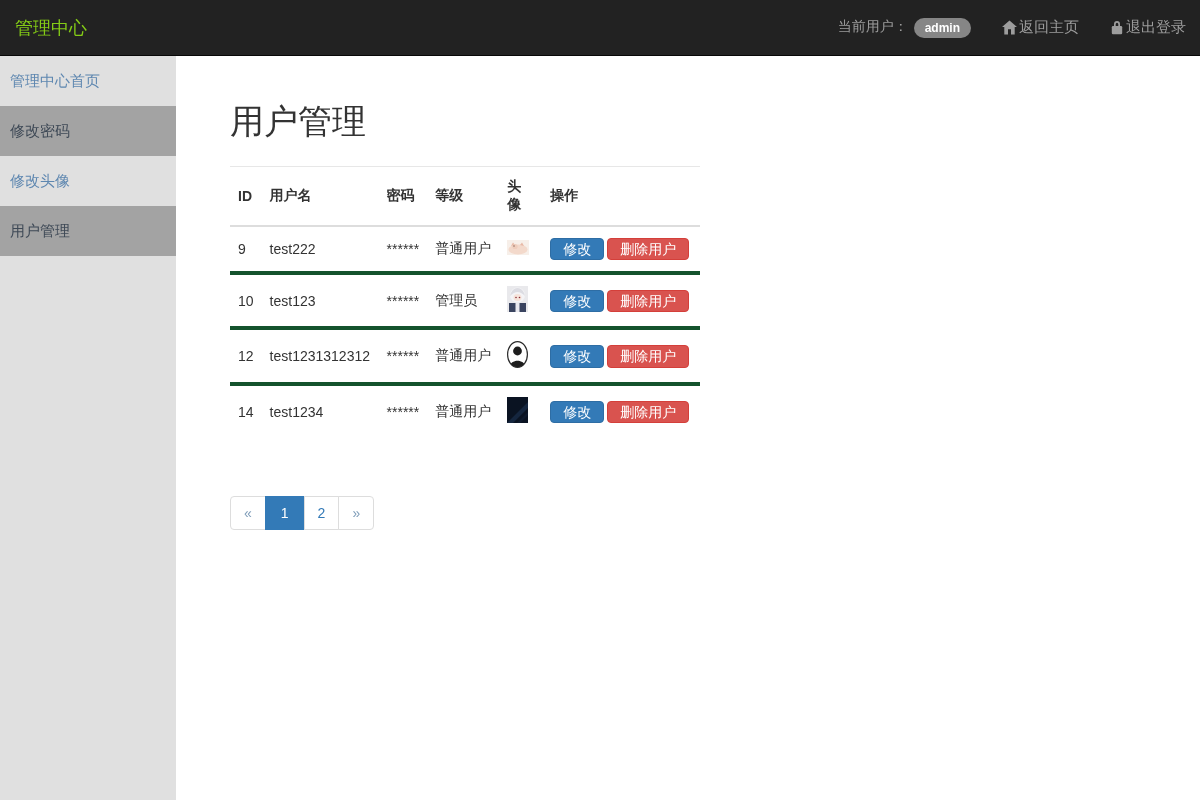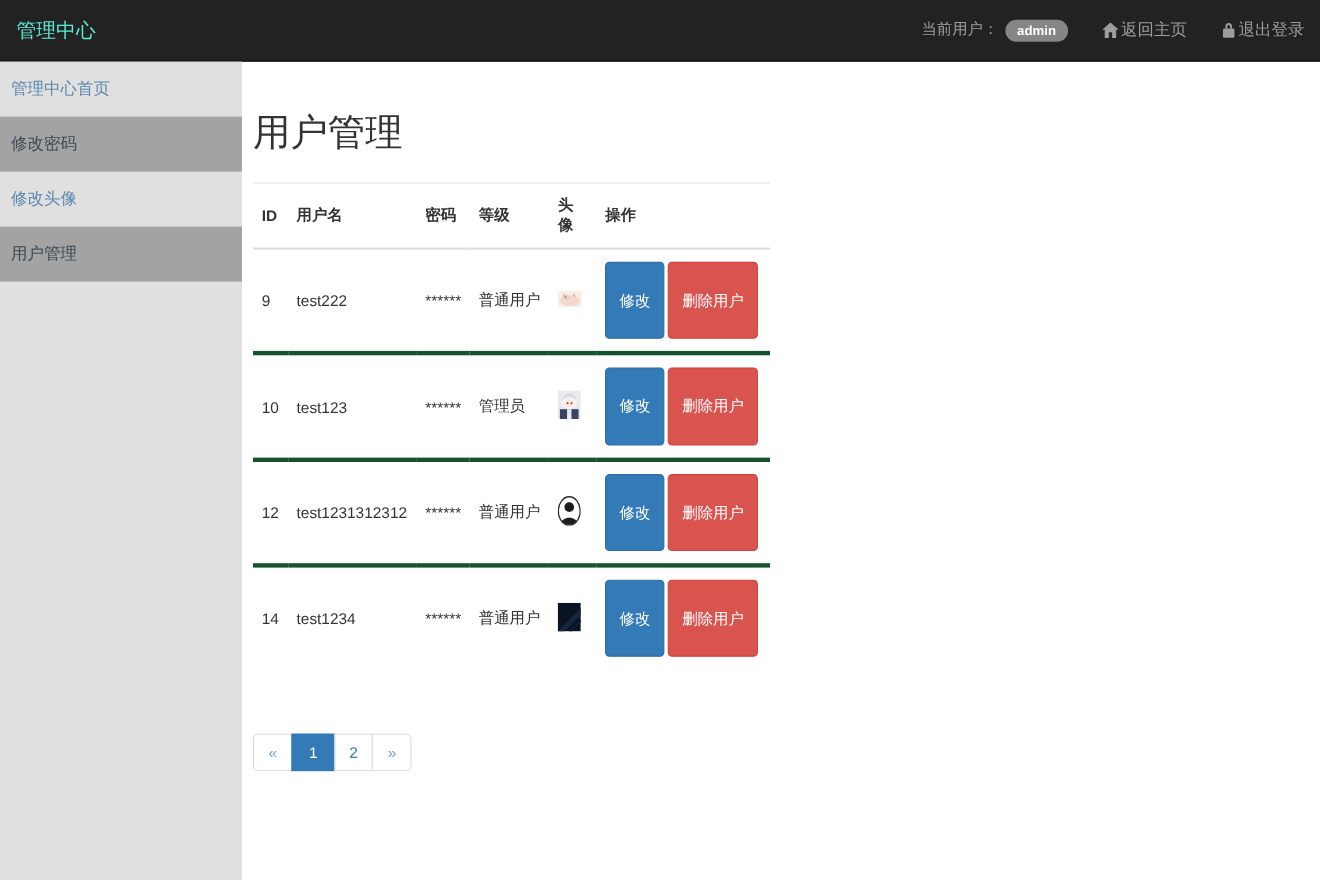--- a/index.html
+++ b/index.html
@@ -4,36 +4,36 @@
 <style>
   * { margin:0; padding:0; box-sizing:border-box; }
   html,body { width:1200px; height:800px; background:#fff; font-family:"Liberation Sans","DejaVu Sans",sans-serif; overflow:hidden; }
 
   
   .navbar {
     height:56px; background:#222222; border-bottom:1px solid #080808;
     display:flex; align-items:center; justify-content:space-between;
     padding:0 14px 0 15px;
   }
-  .brand { color:#5eead4; font-size:18px; cursor:pointer; }
+  .brand { color:#84cc16; font-size:18px; cursor:pointer; }
   .nav-right { display:flex; color:#9d9d9d; font-size:14px; }
   .user-label { margin-right:6px; }
   .badge {
     background:#868686; color:#fff; font-size:12px; font-weight:bold;
     padding:4px 11px; border-radius:11px; line-height:1;
   }
   .nav-link {
     display:flex; align-items:center; color:#9d9d9d; text-decoration:none;
     font-size:15px; margin-left:31px; cursor:pointer;
   }
   .nav-link .nicon { display:inline-flex; margin-right:2px; }
 
   
   .sidebar {
-    position:absolute; top:56px; left:0; bottom:0; width:220px;
+    position:absolute; top:56px; left:0; bottom:0; width:176px;
     background:#e0e0e0;
   }
   .sidebar-item {
     height:50px; line-height:50px; padding-left:10px; font-size:15px;
     cursor:pointer;
   }
   .sidebar-item.alt { background:#a3a3a3; }
   .sidebar-item.link-item { color:#5e87b0; }
   .sidebar-item.plain-item { color:#3e4956; }
 
@@ -45,21 +45,21 @@
   .user-table th {
     text-align:left; font-weight:bold; padding:11px 8px;
     border-top:1px solid #e7e7e7; border-bottom:2px solid #dddddd;
   }
   .user-table td { padding:11px 8px; border-top:4px solid #14532d; vertical-align:middle; }
   .user-table tbody tr:first-child td { border-top:none; }
   .col-id{width:26px}.col-name{width:117px}.col-pass{width:48px}.col-level{width:72px}.col-avatar{width:43px}
 
   .btn {
     display:inline-block; border-radius:4px; color:#fff; font-size:14px;
-    padding:24px 12px; border:1px solid transparent; cursor:pointer; line-height:1.45;
+    padding:0 12px; border:1px solid transparent; cursor:pointer; line-height:1.45;
     font-family:inherit;
   }
   .btn-edit { background:#337ab7; border-color:#2e6da4; margin-right:3px; }
   .btn-delete { background:#d9534f; border-color:#d43f3a; }
 
   .avatar-box { display:inline-block; line-height:0; }
 
   
   .pagination { display:inline-flex; list-style:none; margin:59px 0 0; }
   .pagination li a {

